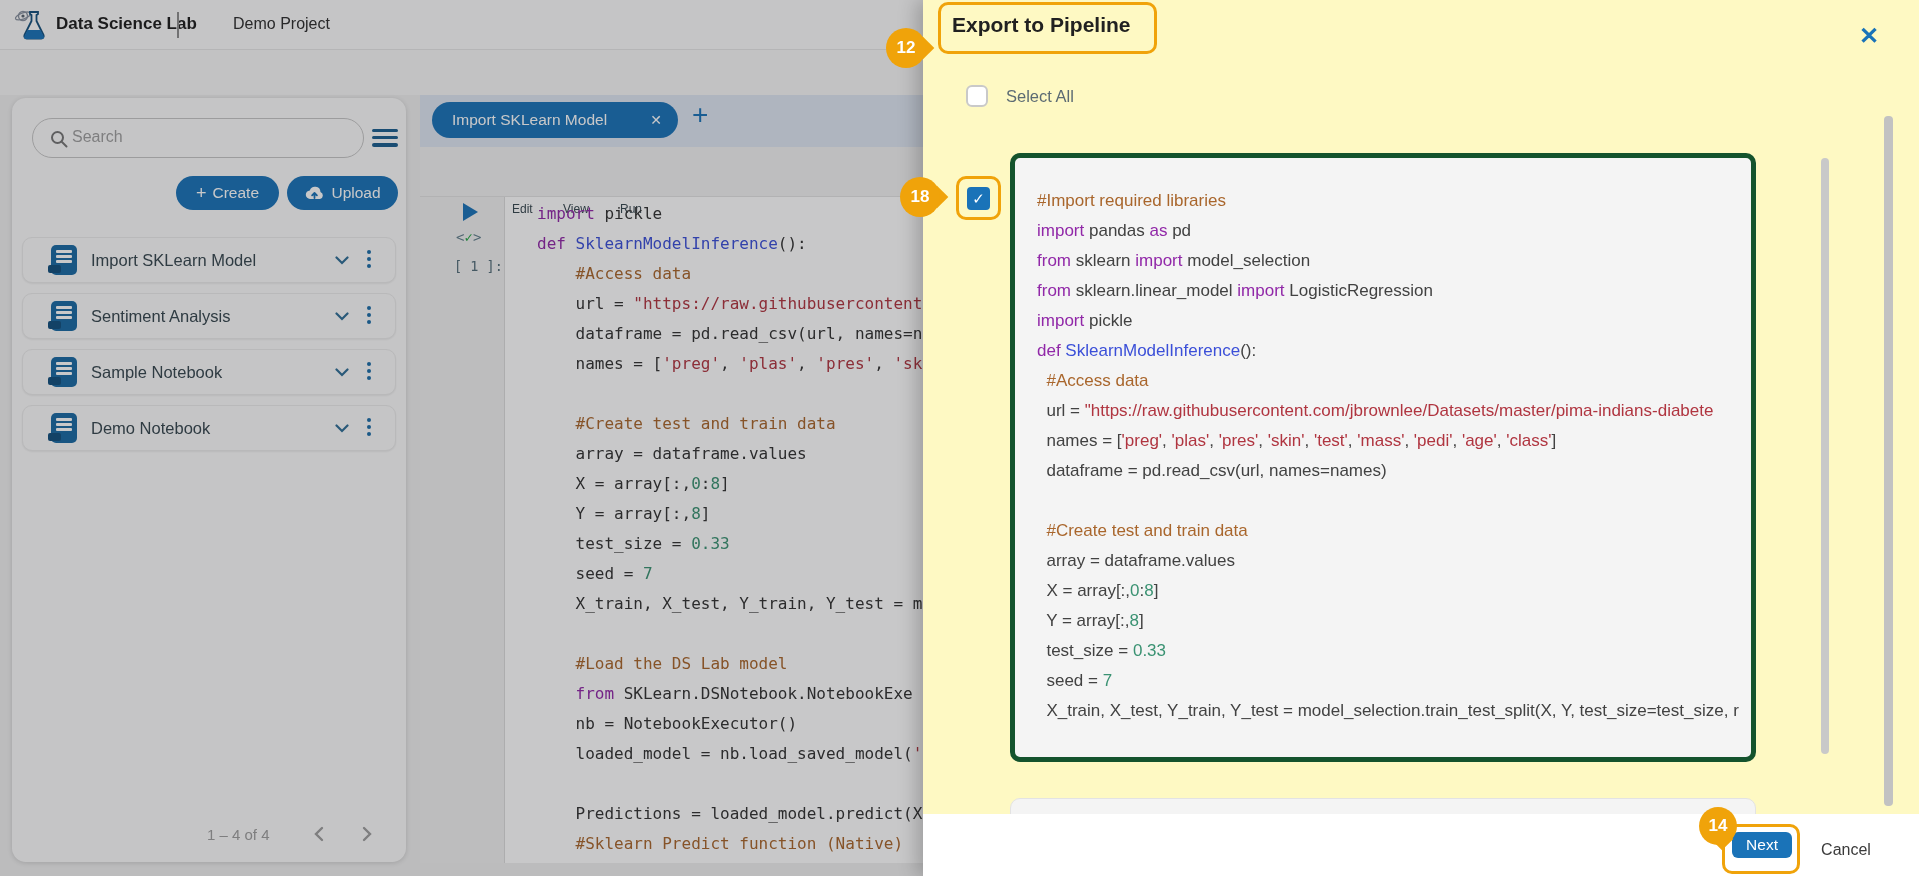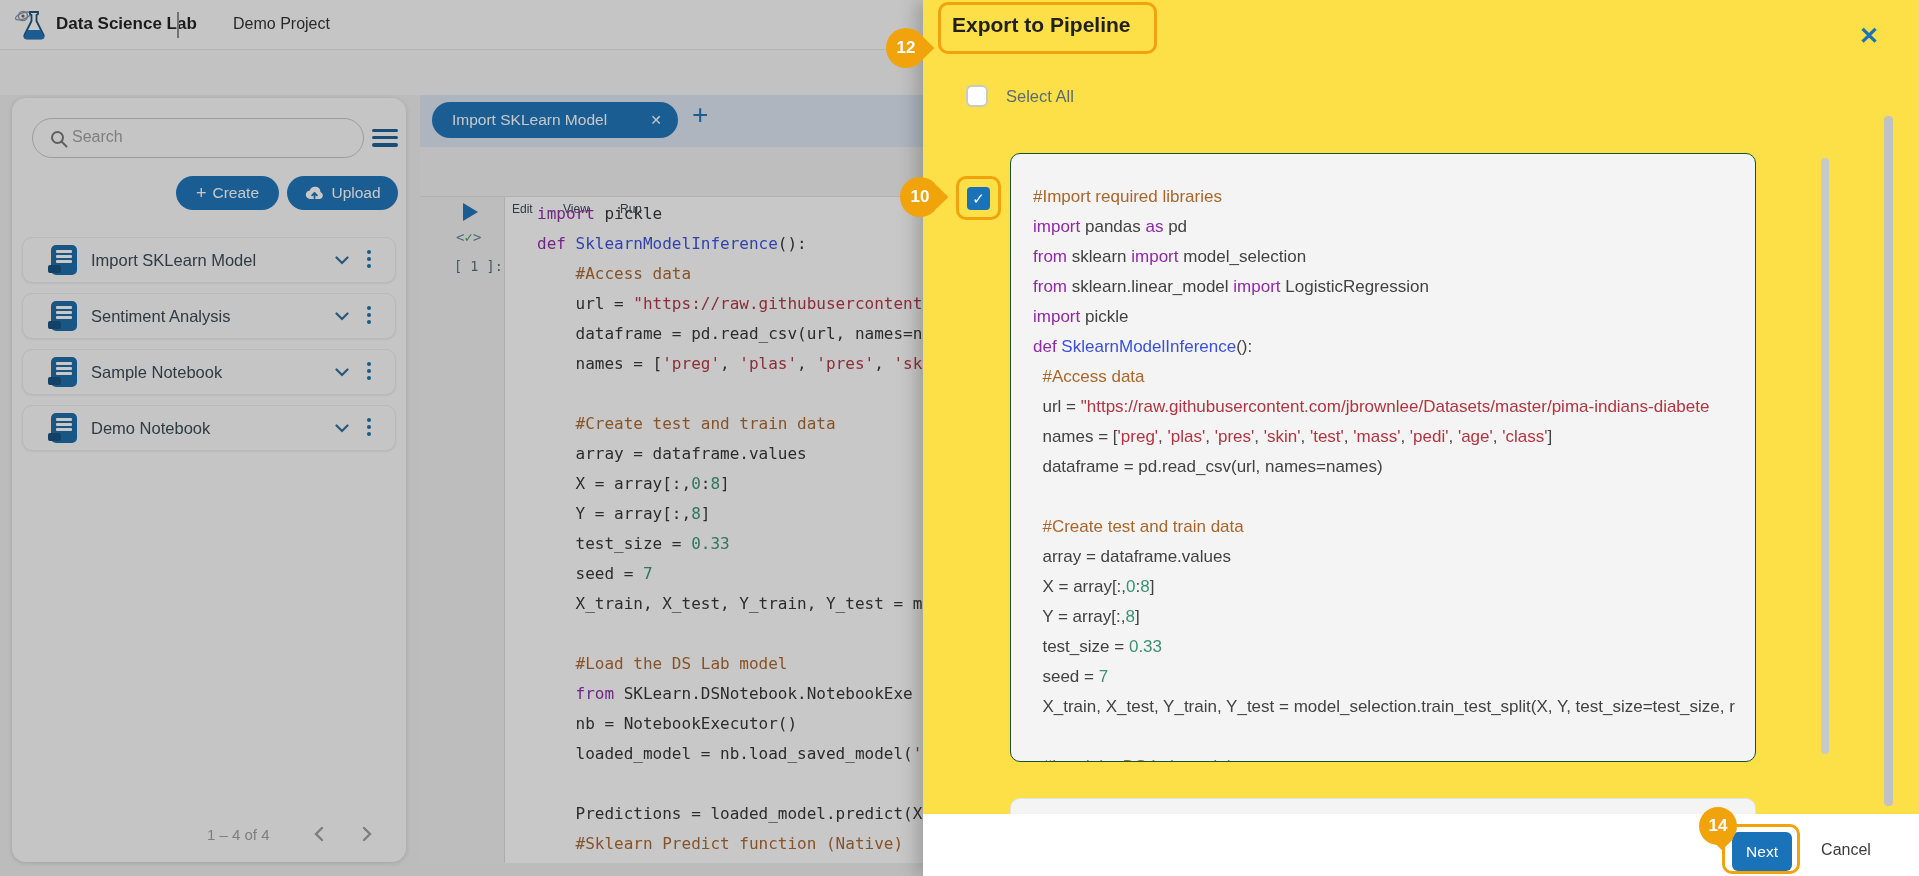--- a/index.html
+++ b/index.html
@@ -65,43 +65,43 @@
   
   .seg-k { color:#9128a8; }
   .seg-n { color:#3b4fd8; }
   .seg-c { color:#a9662c; }
   .seg-s { color:#b03540; }
   .seg-num { color:#3a9272; }
   .seg-p { color:inherit; }
 
   
   #dim-overlay { left:0; top:0; width:1919px; height:876px; background:rgba(23,25,30,0.24); z-index:50; }
-  #modal { left:923px; top:0; width:996px; height:876px; background:#fde047; z-index:100; box-shadow:-6px 0 18px rgba(0,0,0,.22); }
+  #modal { left:923px; top:0; width:996px; height:876px; background:#fef9c3; z-index:100; box-shadow:-6px 0 18px rgba(0,0,0,.22); }
   .modal-title { left:29px; top:13px; font-size:21px; font-weight:bold; color:#212121; }
   .hl-box { border:3.5px solid #f0a30a; border-radius:10px; background:transparent; z-index:5; }
   #hl-title { left:15px; top:2px; width:219px; height:52px; }
   .close-x { left:936px; top:22px; font-size:24px; color:#1a73b8; cursor:pointer; font-weight:bold; }
 
   .selectall-box { left:43px; top:85px; width:22px; height:22px; border:2px solid #c9c9c9; border-radius:6px; background:#fff; cursor:pointer; }
   .selectall-label { left:83px; top:87px; font-size:16.5px; color:#5c6b73; }
 
   .cell-checkbox { left:44px; top:187px; width:23px; height:23px; background:#1a73b8; border-radius:4px;
                    color:#fff; font-size:15px; text-align:center; line-height:23px; cursor:pointer; z-index:6; }
   #hl-check { left:33px; top:176px; width:45px; height:44px; }
 
-  .code-card { left:87px; top:153px; width:746px; height:609px; background:#f4f4f4; border:1px solid #14532d; border-radius:10px; overflow:hidden; }
+  .code-card { left:87px; top:153px; width:746px; height:609px; background:#f4f4f4; border:5px solid #14532d; border-radius:10px; overflow:hidden; }
   #modal-code { position:absolute; left:22px; top:28px; width:800px; font-size:17px; color:#424242; }
   #modal-code .code-line { height:30px; line-height:30px; white-space:pre; position:relative; }
   .card-scrollbar { left:898px; top:158px; width:8px; height:596px; background:#c9c9c9; border-radius:4px; z-index:4; }
   .modal-scrollbar { left:961px; top:116px; width:9px; height:690px; background:#c2c2c2; border-radius:4px; }
   .code-card2 { left:87px; top:798px; width:746px; height:76px; background:#f4f4f4; border:1px solid #e3e3e3; border-radius:10px 10px 0 0; }
   .modal-footer { left:0; top:814px; width:996px; height:62px; background:#ffffff; }
 
   #hl-next { left:799px; top:824px; width:78px; height:50px; z-index:6; }
-  .next-btn { left:809px; top:832px; width:60px; height:39px; background:#1a73b8; border-radius:6px; color:#fff;
+  .next-btn { left:809px; top:832px; width:60px; height:26px; background:#1a73b8; border-radius:6px; color:#fff;
               font-size:15.5px; display:flex; align-items:center; justify-content:center; cursor:pointer; z-index:7; }
   .cancel-btn { left:883px; top:832px; width:80px; height:35px; display:flex; align-items:center; justify-content:center;
                 font-size:16px; color:#3a3a3a; cursor:pointer; }
 
   
   .badge { width:40px; height:40px; border-radius:50%; background:#f0a30a; color:#fff; font-size:17px; font-weight:bold;
            display:flex; align-items:center; justify-content:center; z-index:120; }
   .badge-tail { width:16px; height:16px; background:#f0a30a; transform:rotate(45deg); z-index:119; }
   #badge12 { left:886px; top:28px; } #tail12 { left:915px; top:40px; }
   #badge13 { left:900px; top:177px; } #tail13 { left:929px; top:189px; }
@@ -348,17 +348,17 @@
     <div class="abs modal-footer"></div>
 
     <div id="hl-next" class="abs hl-box"></div>
     <div class="abs next-btn">Next</div>
     <div class="abs cancel-btn">Cancel</div>
   </div>
 
   <span id="tail12" class="abs badge-tail"></span>
   <span id="badge12" class="abs badge">12</span>
   <span id="tail13" class="abs badge-tail"></span>
-  <span id="badge13" class="abs badge">10</span>
+  <span id="badge13" class="abs badge">18</span>
   <span id="tail14" class="abs badge-tail"></span>
   <span id="badge14" class="abs badge">14</span>
 
 </div>
 
 </body></html>

